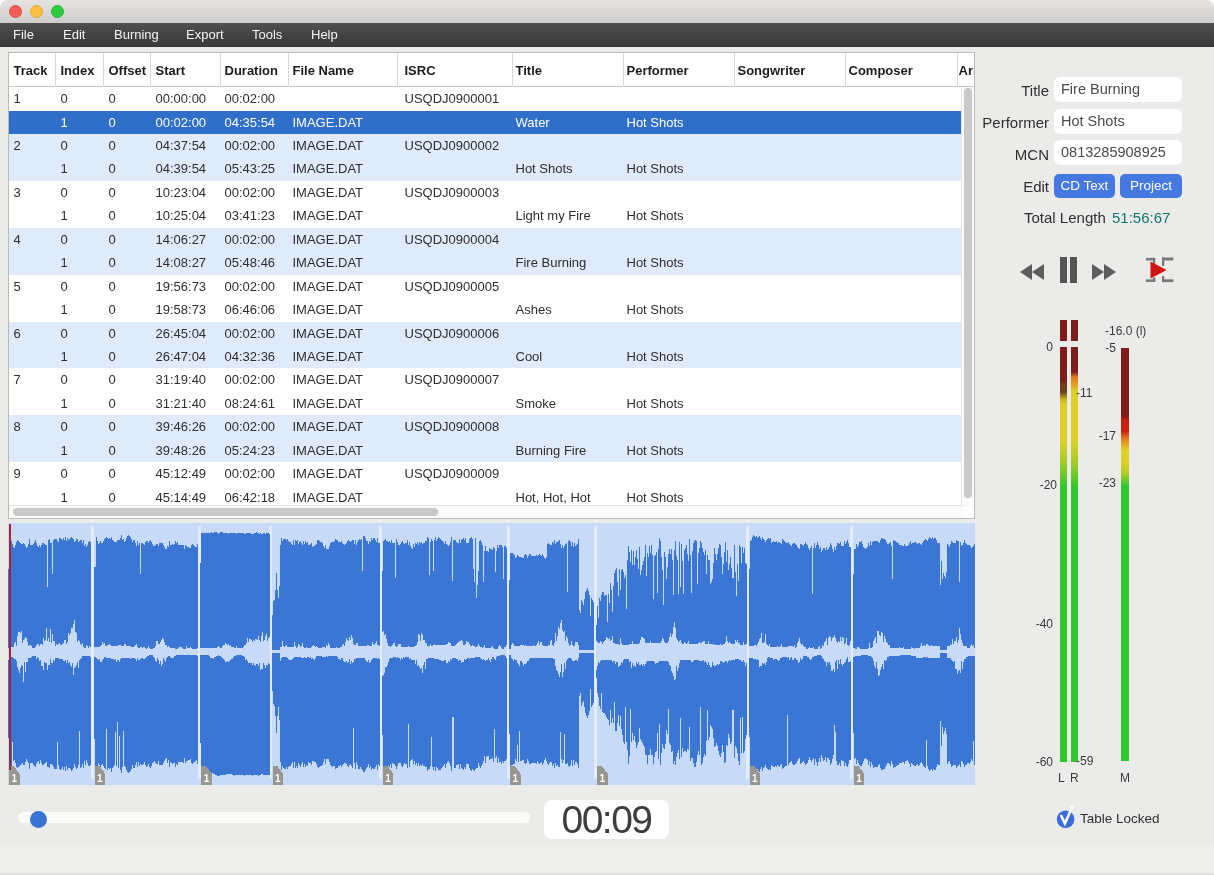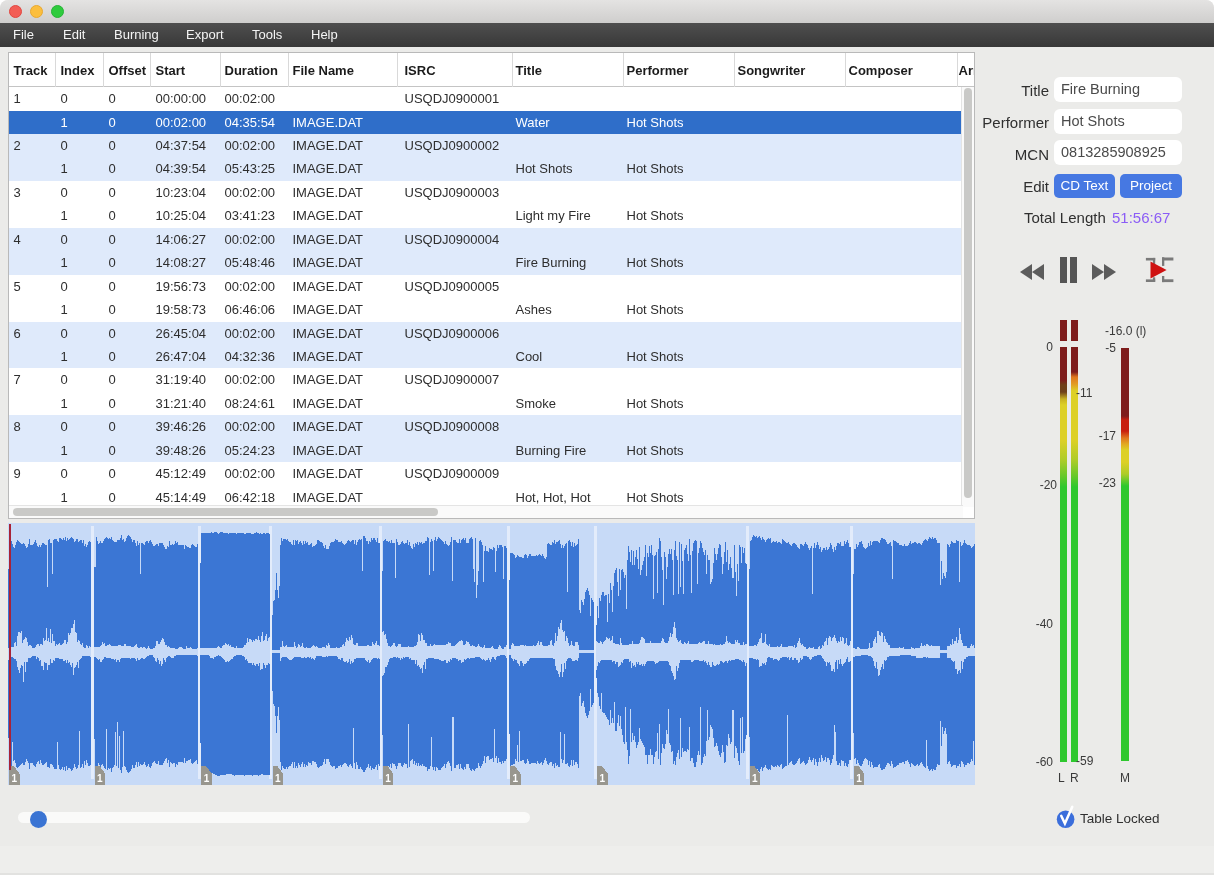--- a/index.html
+++ b/index.html
@@ -243,21 +243,21 @@
 <div class="rlabel" style="top:82px">Title</div>
 <div class="rlabel" style="top:113.5px">Performer</div>
 <div class="rlabel" style="top:146px">MCN</div>
 <div class="rlabel" style="top:178px">Edit</div>
 <div class="field" style="top:77px">Fire Burning</div>
 <div class="field" style="top:108.5px">Hot Shots</div>
 <div class="field" style="top:140px">0813285908925</div>
 <div class="btn" style="left:1054px;top:173.5px;width:61px">CD Text</div>
 <div class="btn" style="left:1120px;top:173.5px;width:62px">Project</div>
 <div style="position:absolute;left:1024px;top:209px;font-size:15px;color:#2f2f2f">Total Length</div>
-<div style="position:absolute;left:1112px;top:209px;font-size:15px;color:#8b5cf6">51:56:67</div>
+<div style="position:absolute;left:1112px;top:209px;font-size:15px;color:#0f766e">51:56:67</div>
 
 <svg style="position:absolute;left:1019px;top:264px" width="25" height="16" viewBox="0 0 25 16">
       <path d="M13 0L1 8l12 8zM25 0L13 8l12 8z" fill="#5c5c5c"></path>
     </svg>
 <div style="position:absolute;left:1060px;top:257px;width:6.5px;height:26px;background:#555"></div>
 <div style="position:absolute;left:1070px;top:257px;width:6.5px;height:26px;background:#555"></div>
 <svg style="position:absolute;left:1092px;top:264px" width="25" height="16" viewBox="0 0 25 16">
       <path d="M0 0l12 8L0 16zM12 0l12 8-12 8z" fill="#5c5c5c"></path>
     </svg>
 <svg style="position:absolute;left:1145px;top:257px" width="29" height="26" viewBox="0 0 29 26">
@@ -340,18 +340,19 @@
         <text x="5.2" y="16" font-size="10" font-weight="bold" fill="#fff" text-anchor="middle" font-family="Liberation Sans, sans-serif">1</text>
       </g>
       <g transform="translate(851.5,765)">
         <path d="M0 0H4.5L10.5 8V19H0Z" fill="#98968e"></path>
         <text x="5.2" y="16" font-size="10" font-weight="bold" fill="#fff" text-anchor="middle" font-family="Liberation Sans, sans-serif">1</text>
       </g>
 <rect x="8.2" y="524" width="1.8" height="245" fill="#a82337"></rect>
 </svg>
 <div id="slidertrack"></div>
 <div id="sliderthumb"></div>
+<div id="timebox">00:09</div>
 <svg style="position:absolute;left:1056px;top:804px" width="20" height="26" viewBox="0 0 20 26">
       <circle cx="9.6" cy="15.3" r="8.8" fill="#3b6edb"></circle>
       <path d="M5.2 11.8L8.9 19.6 16.3 2.8" stroke="#fff" stroke-width="2.5" fill="none" stroke-linecap="round"></path>
     </svg>
     <div id="tlock">Table Locked</div>
 <div style="position:absolute;left:0;top:846px;width:1214px;height:29px;background:#eeeeec;border-bottom:2px solid #e2e2e0"></div>
 </div>
 </body></html>

